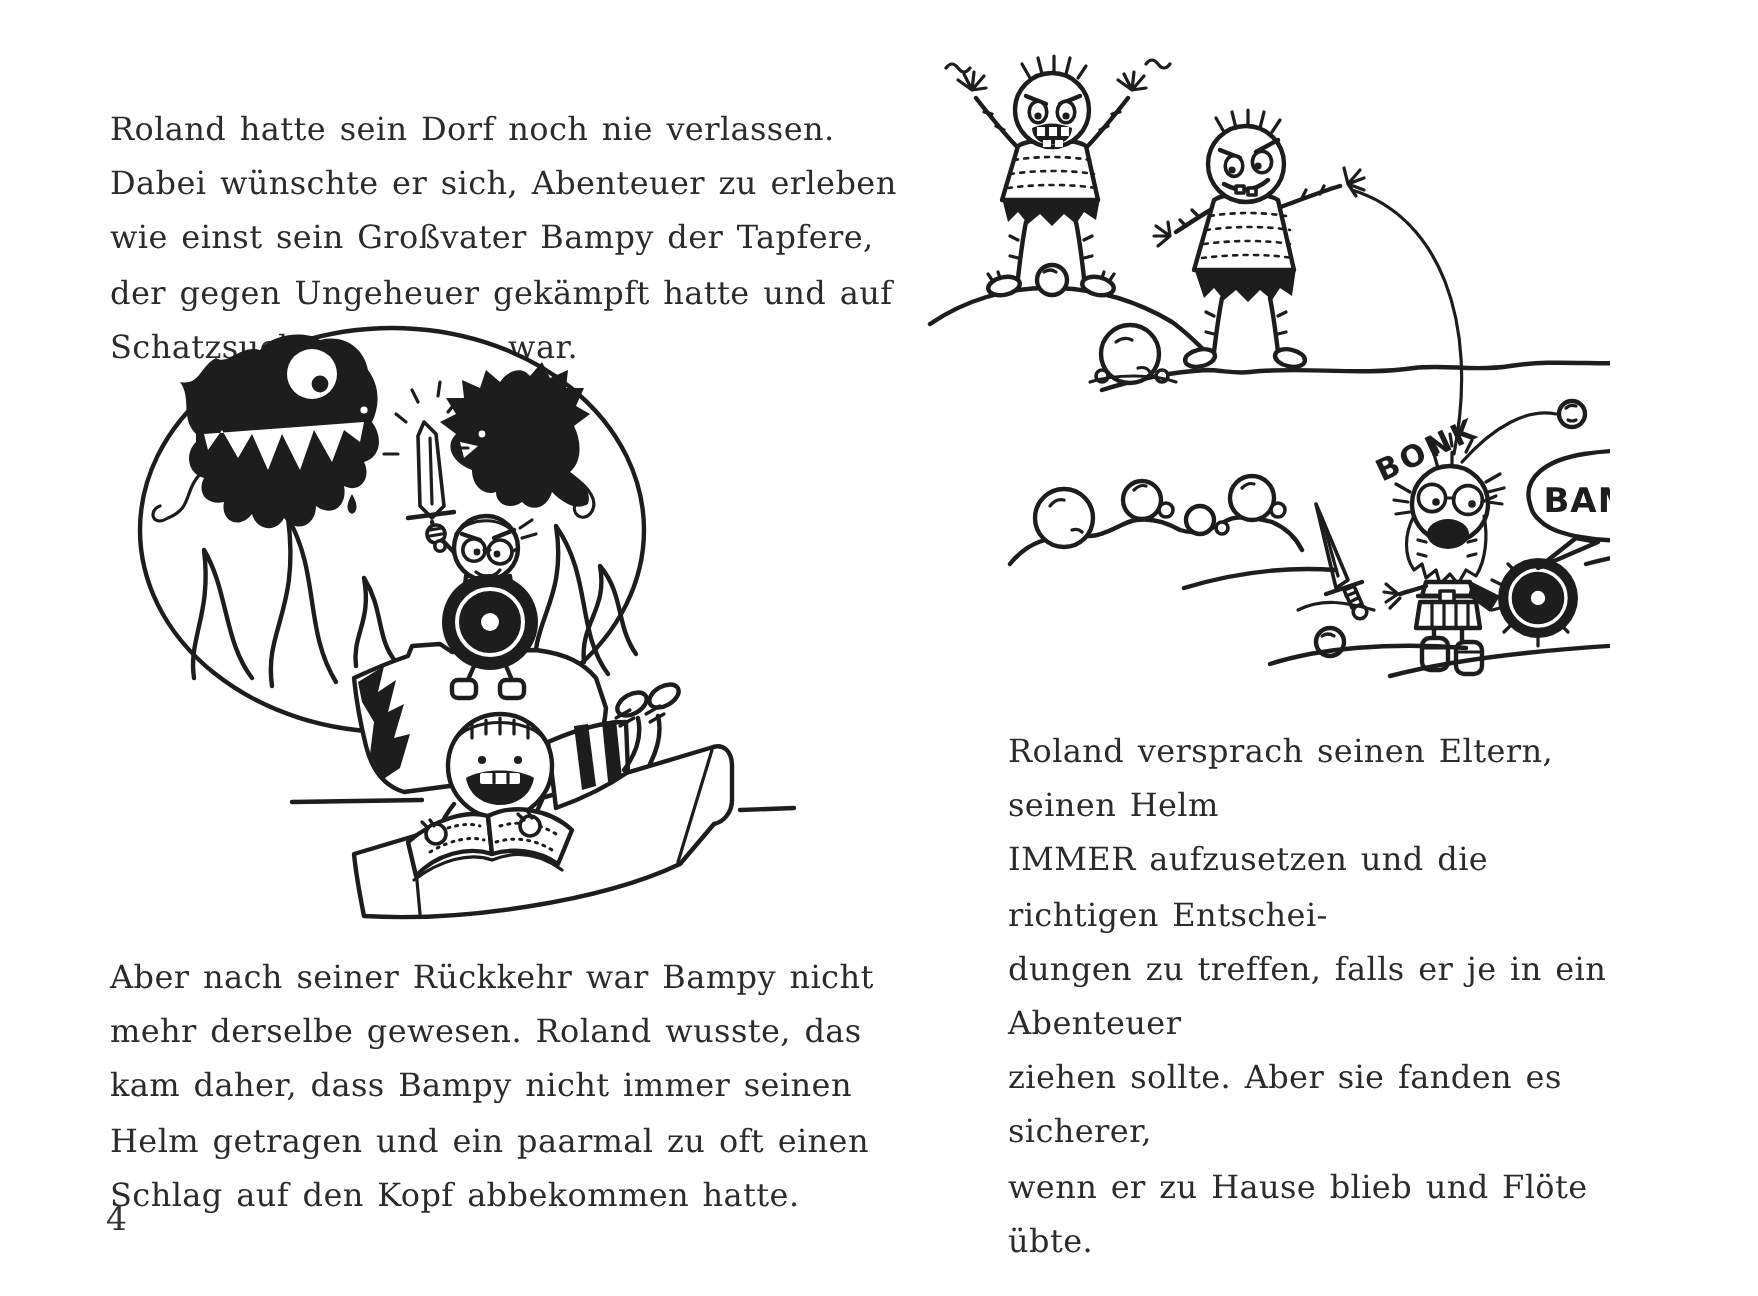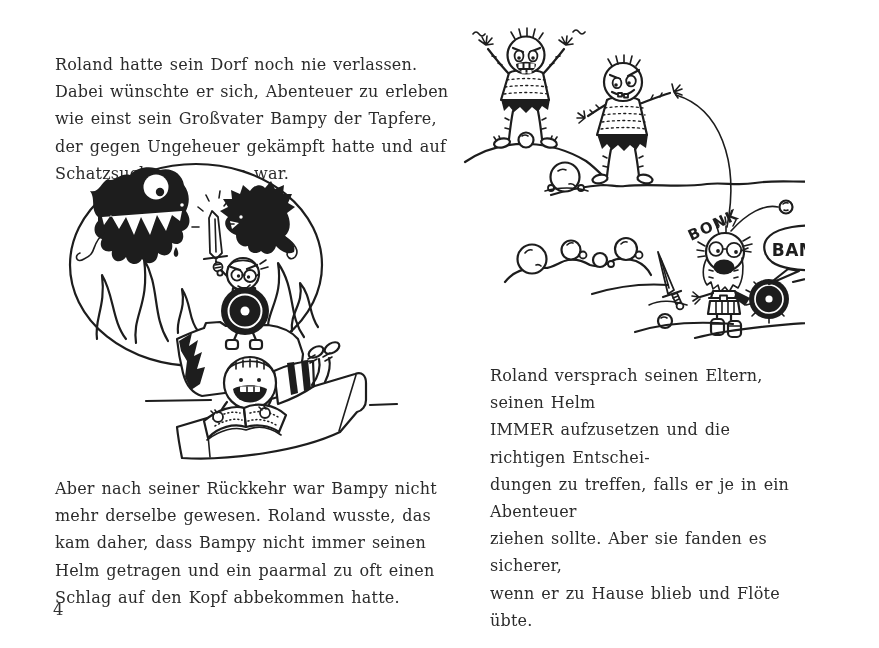--- a/index.html
+++ b/index.html
@@ -5,21 +5,21 @@
   html,body{margin:0;padding:0;background:#ffffff;}
   .spread{position:relative;width:805px;height:648px;background:#fff;overflow:hidden;
           font-family:"DejaVu Serif", serif;color:#2b2b2b;border-radius:32px;}
   .para{position:absolute;white-space:pre-line;font-size:16px;line-height:27.2px;
         letter-spacing:0.2px;word-spacing:1.5px;}
   .pagenum{position:absolute;font-size:16.5px;color:#333;}
   #pn-left{left:53px;top:600px;}
   #pn-right{left:812px;top:600px;}
   #p-l1{left:55px;top:35px;}
   #p-l2{left:55px;top:459px;}
-  #p-r1{left:490px;top:346px;}
+  #p-r1{left:504px;top:346px;}
   #p-r2{left:487px;top:484px;}
   svg{position:absolute;}
   #ill-left{left:40px;top:155px;}
   #ill-right{left:455px;top:8px;}
   .o{fill:#fff;stroke:#1d1d1d;stroke-width:2.2;stroke-linejoin:round;stroke-linecap:round;}
   .o18{fill:#fff;stroke:#1d1d1d;stroke-width:1.8;stroke-linejoin:round;stroke-linecap:round;}
   .k{fill:#1d1d1d;stroke:none;}
   .s{fill:none;stroke:#1d1d1d;stroke-width:2.2;stroke-linejoin:round;stroke-linecap:round;}
   .s1{fill:none;stroke:#1d1d1d;stroke-width:1.6;stroke-linejoin:round;stroke-linecap:round;}
   .fur{fill:none;stroke:#1d1d1d;stroke-width:1.3;stroke-dasharray:2 3.2;stroke-linecap:round;}

